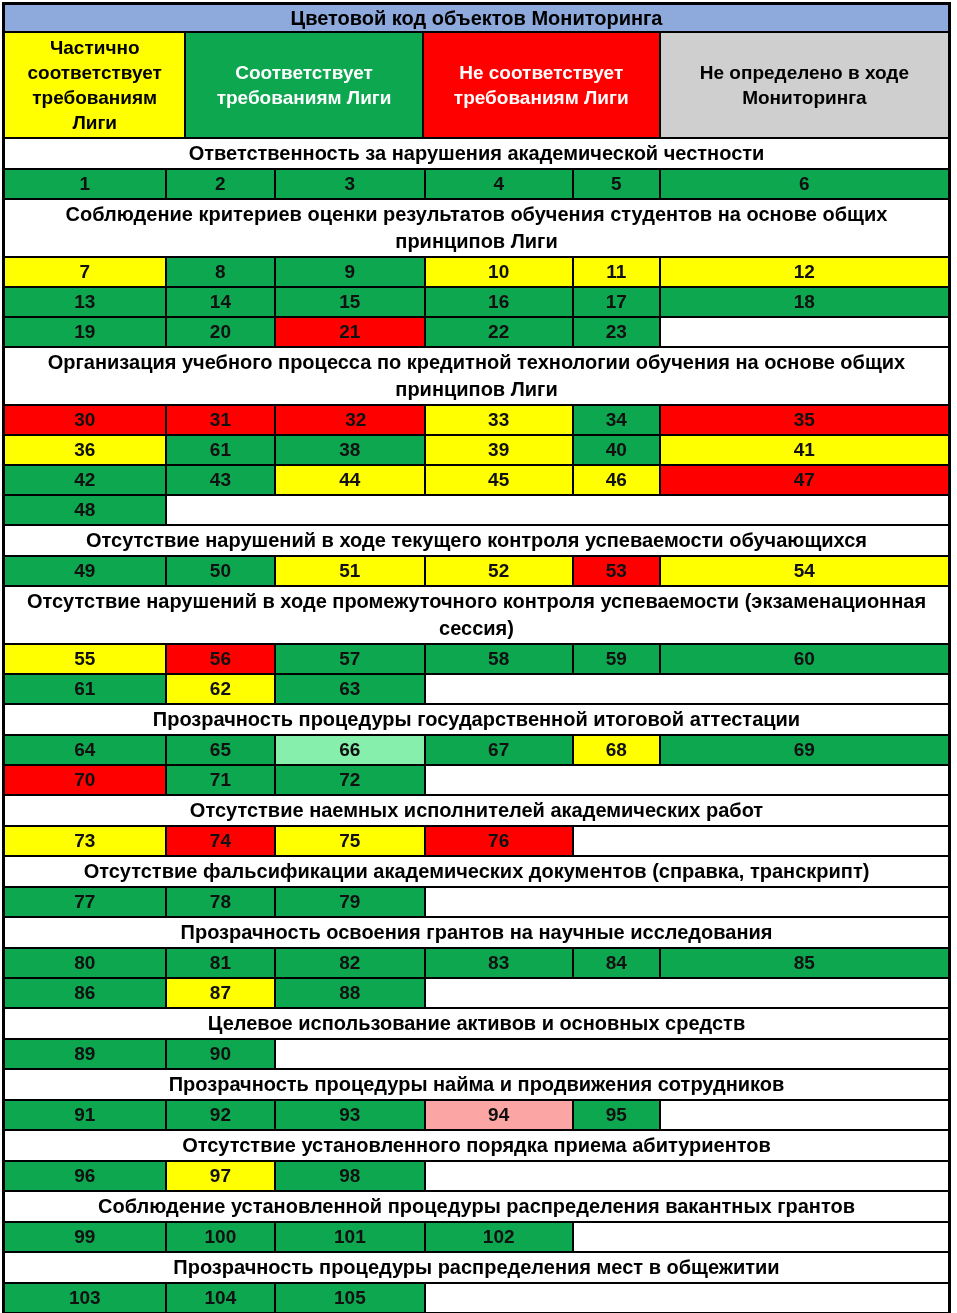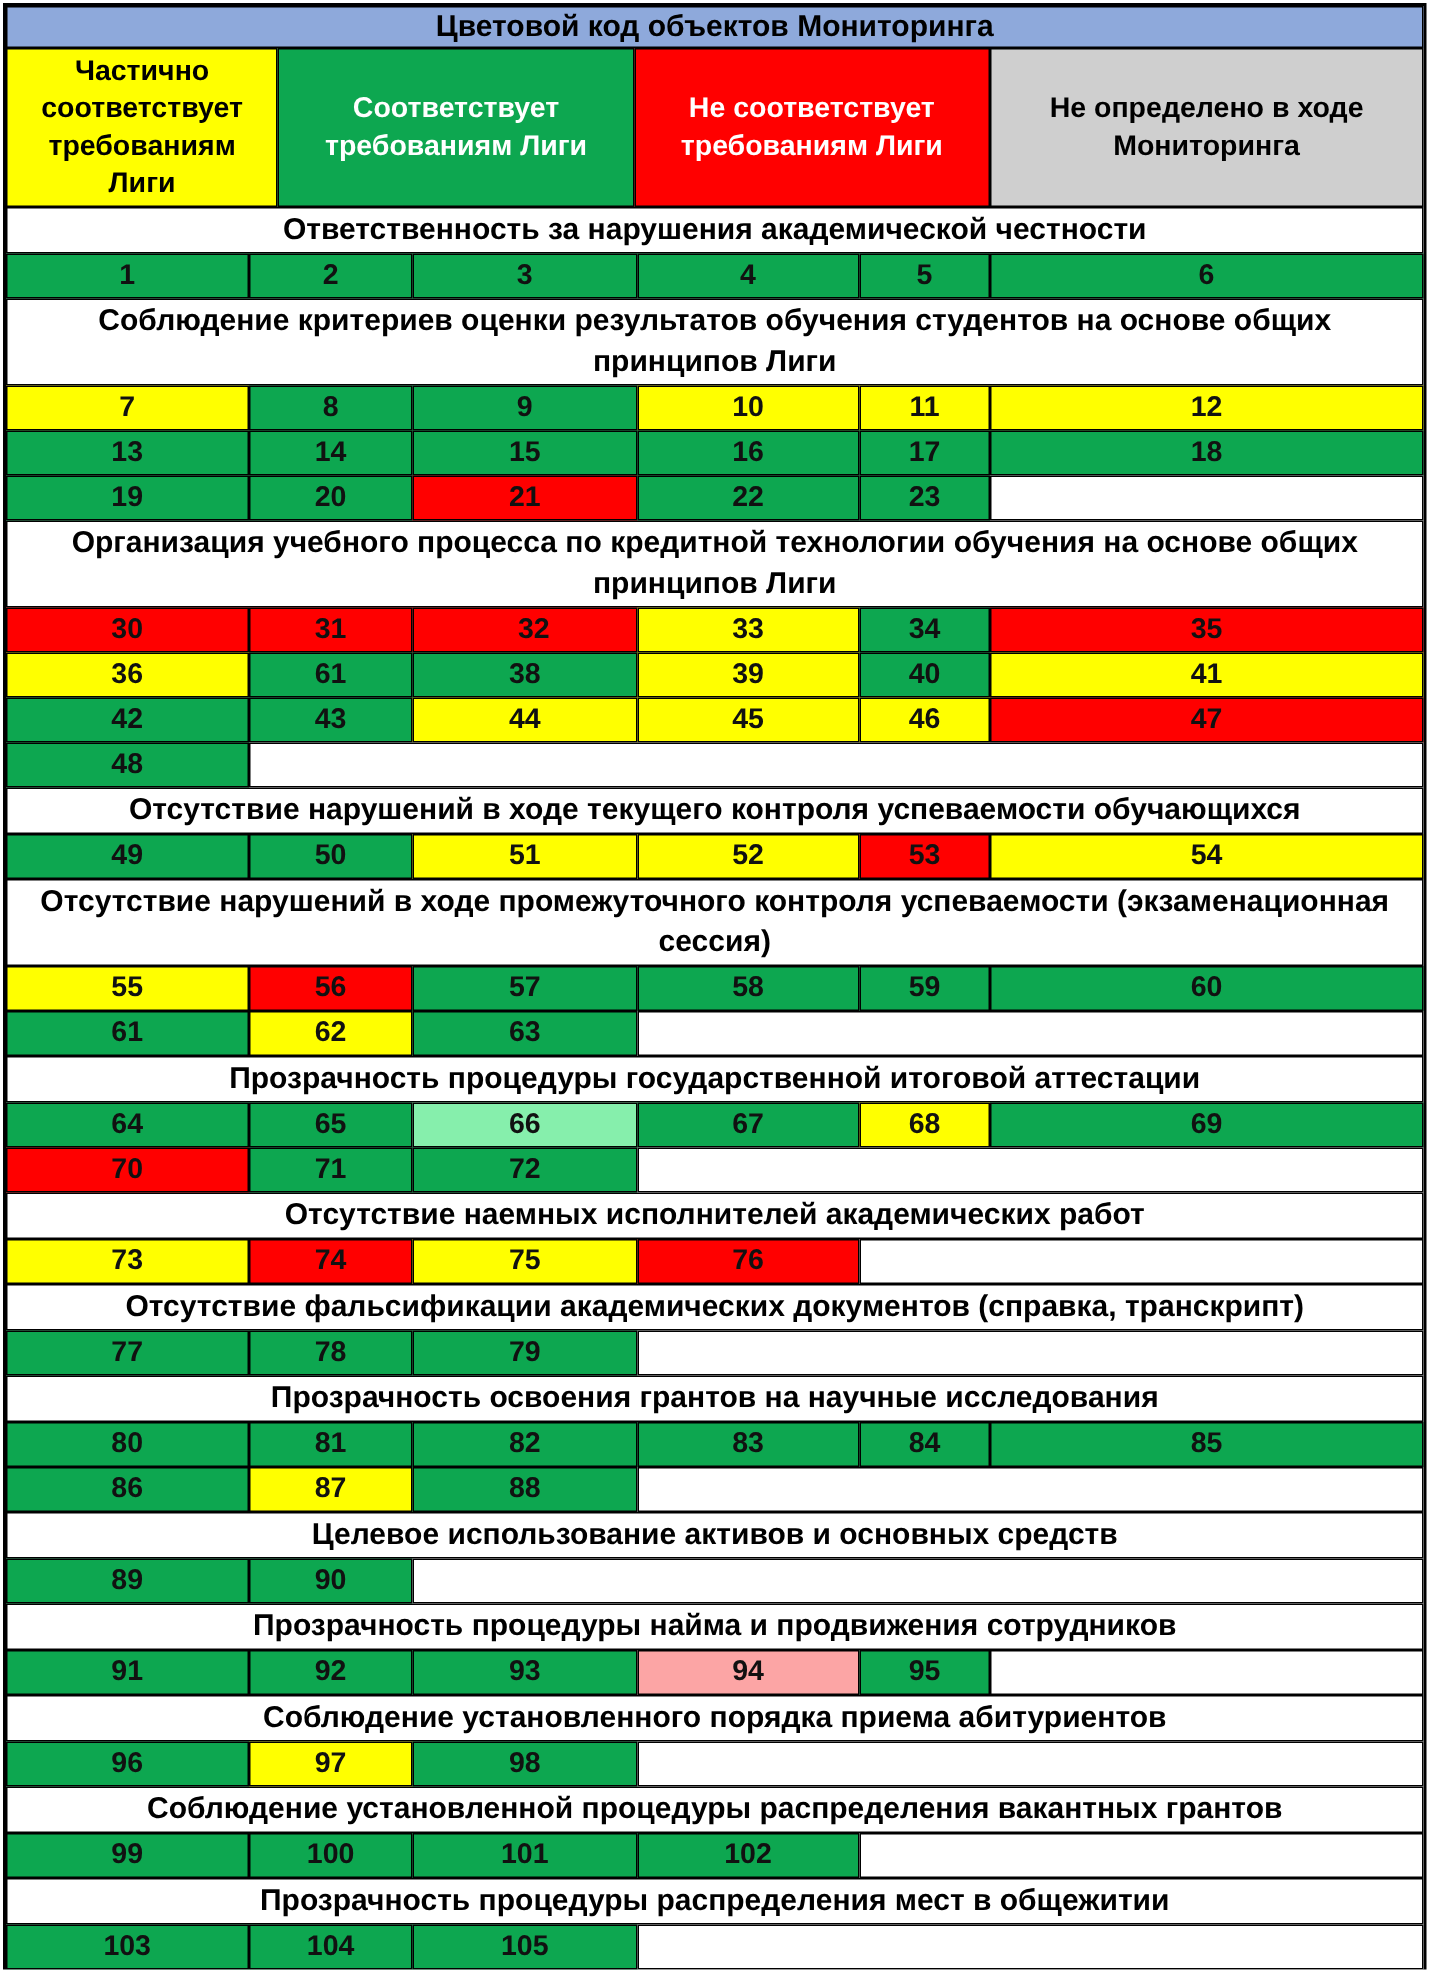--- a/index.html
+++ b/index.html
@@ -229,21 +229,21 @@
       </div>
       <div class="section-header">Прозрачность процедуры найма и продвижения сотрудников</div>
       <div class="num-row">
         <div class="cell" style="background: rgb(13, 167, 80);">91</div>
         <div class="cell" style="background: rgb(13, 167, 80);">92</div>
         <div class="cell" style="background: rgb(13, 167, 80);">93</div>
         <div class="cell" style="background: #fca5a5;">94</div>
         <div class="cell" style="background: rgb(13, 167, 80);">95</div>
         <div class="cell filler" style="grid-column: span 1;"></div>
       </div>
-      <div class="section-header">Соблюдение установленного порядка приема абитуриентов</div>
+      <div class="section-header">Отсутствие установленного порядка приема абитуриентов</div>
       <div class="num-row">
         <div class="cell" style="background: rgb(13, 167, 80);">96</div>
         <div class="cell" style="background: rgb(255, 255, 0);">97</div>
         <div class="cell" style="background: rgb(13, 167, 80);">98</div>
         <div class="cell filler" style="grid-column: span 3;"></div>
       </div>
       <div class="section-header">Соблюдение установленной процедуры распределения вакантных грантов</div>
       <div class="num-row">
         <div class="cell" style="background: rgb(13, 167, 80);">99</div>
         <div class="cell" style="background: rgb(13, 167, 80);">100</div>

